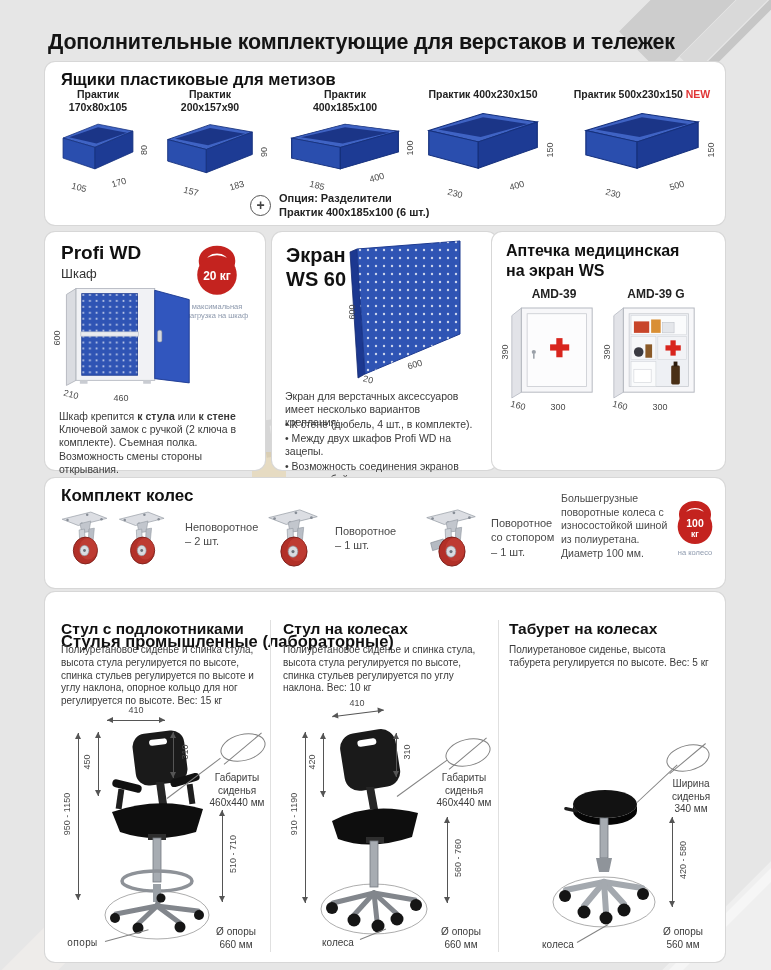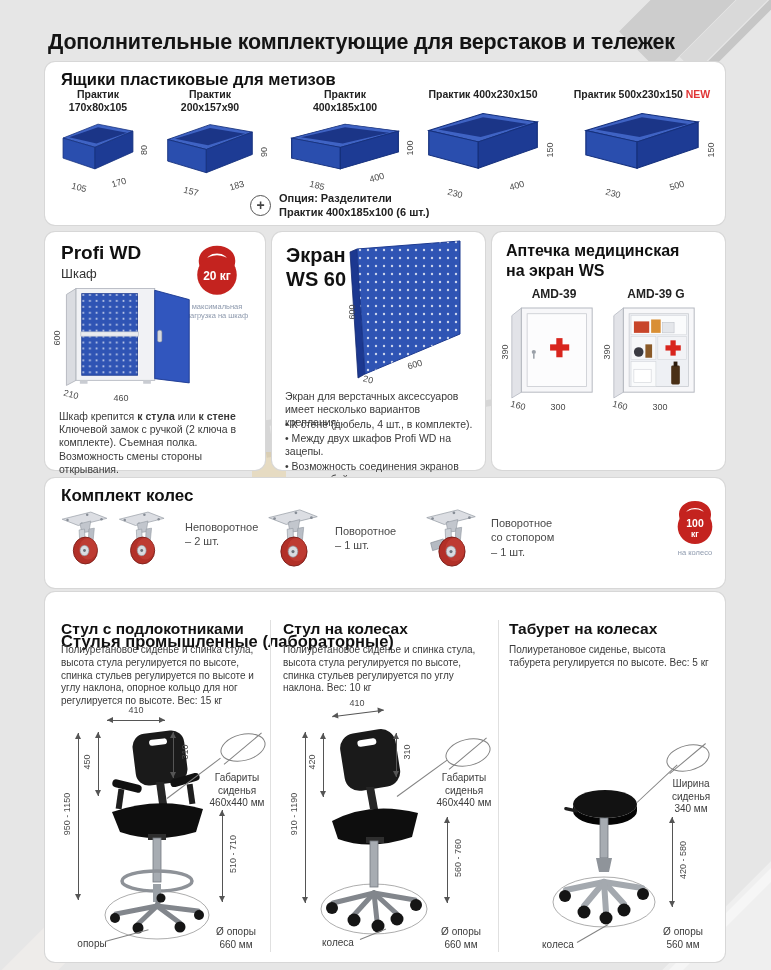--- a/index.html
+++ b/index.html
@@ -168,21 +168,21 @@
     <span class="vlabel" style="left:12px;top:106px;">600</span>
     <span class="slabel-l" style="left:26px;top:163px;">210</span>
     <span class="plabel" style="left:76px;top:166px;">460</span>
 
     <div class="desc" style="left:14px;top:178px;width:194px;">
       <span>Шкаф крепится </span><b>к стула</b><span> или </span><b>к стене</b><br>
       <span>Ключевой замок с ручкой (2 ключа в комплекте). Съемная полка. Возможность смены стороны открывания.</span>
     </div>
   </section>
 
-  <section class="card" style="left:272px;top:232px;width:213px;height:238px;">
+  <section class="card" style="left:272px;top:232px;width:213px;height:238px;padding-left:12px;">
     <div class="h2" style="left:14px;top:12px;font-size:20px;">Экран</div>
     <div class="h2" style="left:14px;top:36px;font-size:20px;">WS 60</div>
 
     <svg style="position:absolute;left:52px;top:6px;" width="150" height="148" viewBox="0 0 150 148">
       <defs>
           <pattern id="dotsS" width="8" height="8" patternUnits="userSpaceOnUse">
             <circle cx="4" cy="4" r="1.2" fill="#ffffff" opacity="0.75"></circle>
           </pattern>
         </defs>
       <polygon points="26,14 33,11 41,136 34,140" fill="#1c3890" stroke="#142a70" stroke-width="0.8"></polygon>
@@ -313,20 +313,21 @@
       <polygon points="12,38 25,34 27,42 14,46" fill="#b5bac2" stroke="#858b94" stroke-width="0.7"></polygon>
       <ellipse cx="34" cy="47" rx="13.5" ry="15" fill="#b23028" stroke="#7c1e19"></ellipse>
       <ellipse cx="37" cy="45" rx="10" ry="12" fill="#c8453a" opacity="0.55"></ellipse>
       <ellipse cx="33" cy="47" rx="5" ry="5.8" fill="#d9dce1" stroke="#8a9098" stroke-width="0.7"></ellipse>
         <circle cx="33" cy="47" r="1.6" fill="#6a7078"></circle>
     </svg>
     <div class="wheel-label" style="left:446px;top:38px;">
       <span>Поворотное</span><br><span>со стопором</span><br><span>– 1 шт.</span>
     </div>
 
+    <div class="wheel-label" style="left:516px;top:14px;width:118px;font-size:10.5px;">Большегрузные поворотные колеса с износостойкой шиной из полиуретана. Диаметр 100 мм.</div>
 
     <svg style="position:absolute;left:624px;top:18px;" width="52" height="50" viewBox="0 0 64 62">
       <path d="M17 27 C11 5 53 5 47 27" fill="none" stroke="#c4231f" stroke-width="8.5" stroke-linecap="round"></path>
       <circle cx="32" cy="38" r="21.5" fill="#c4231f"></circle>
       <text x="32" y="38" text-anchor="middle" font-size="13" font-weight="bold" fill="#ffffff">100</text>
       <text x="32" y="51" text-anchor="middle" font-size="10.5" font-weight="bold" fill="#ffffff">кг</text>
     </svg>
     <div class="kb-caption" style="left:620px;top:70px;width:60px;">на колесо</div>
   </section>
 
@@ -382,21 +383,21 @@
     <span class="vlabel" style="left:188px;top:262px;">510 - 710</span>
 
     <div class="mag" style="left:175px;top:142px;width:44px;height:25px;transform:rotate(-14deg);"></div>
     <div class="cline" style="left:122px;top:206px;width:67px;transform:rotate(-37deg);"></div>
     <div class="note" style="left:157px;top:180px;width:70px;">
       <span>Габариты</span><br><span>сиденья</span><br><span>460x440 мм</span>
     </div>
     <div class="note" style="left:156px;top:334px;width:70px;">
       <span>Ø  опоры</span><br><span>660 мм</span>
     </div>
-    <div class="note" style="left:24px;top:346px;width:46px;">опоры</div>
+    <div class="note" style="left:14px;top:346px;width:46px;font-family:Liberation Mono, monospace;">опоры</div>
     <div class="cline" style="left:60px;top:349px;width:45px;transform:rotate(-15deg);"></div>
 
     <div class="chair-name" style="left:238px;top:28px;">Стул на колесах</div>
     <div class="chair-desc" style="left:238px;top:52px;width:198px;">Полиуретановое сиденье и спинка стула, высота стула регулируется по высоте, спинка стульев регулируется по углу наклона. Вес: 10 кг</div>
 
     <svg style="position:absolute;left:273px;top:133px;" width="115" height="210" viewBox="0 0 115 210">
       <ellipse cx="56" cy="184" rx="53" ry="25" fill="none" stroke="#8a8a8a" stroke-width="0.7"></ellipse>
       <g transform="rotate(-9 52 34)">
           <rect x="24" y="6" width="56" height="58" rx="15" fill="#1a1a1a"></rect>
           <rect x="42" y="14" width="19" height="6.5" rx="3" fill="#ffffff"></rect>

